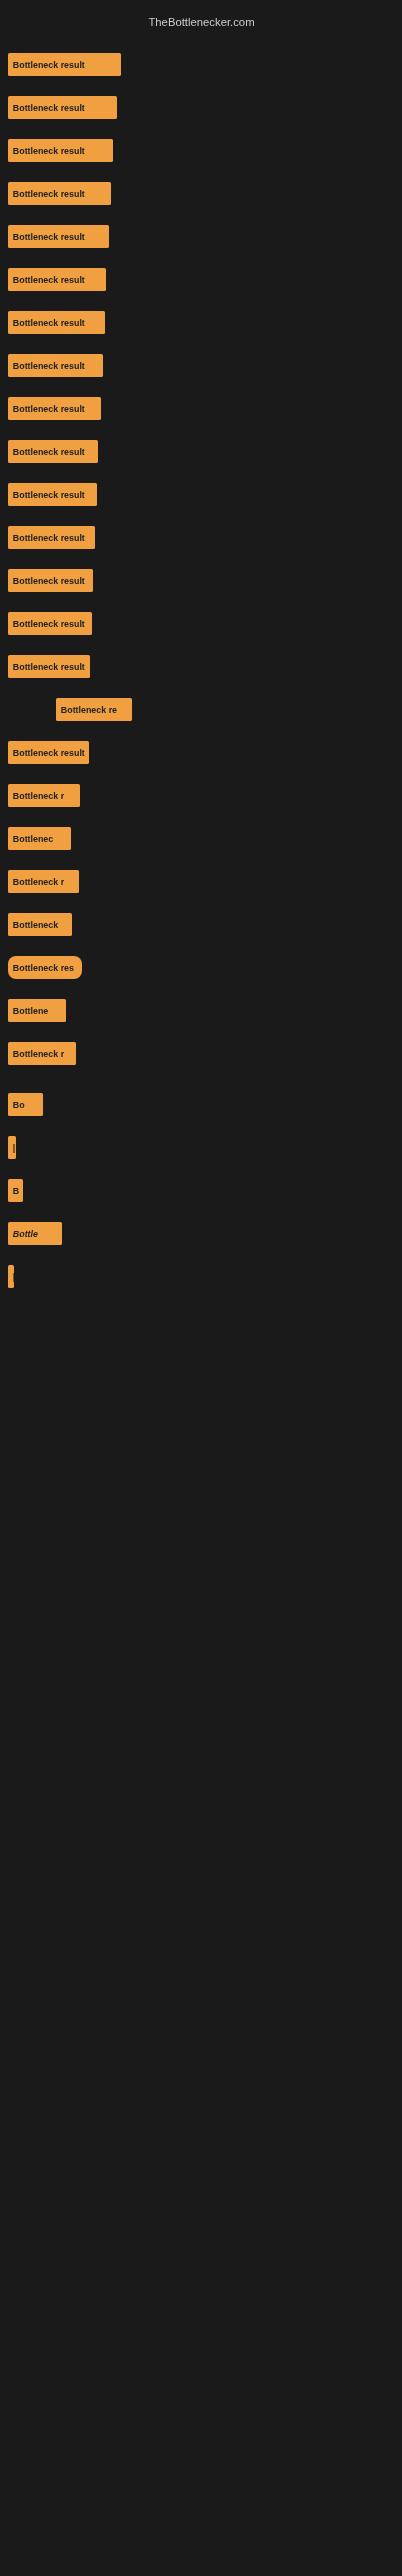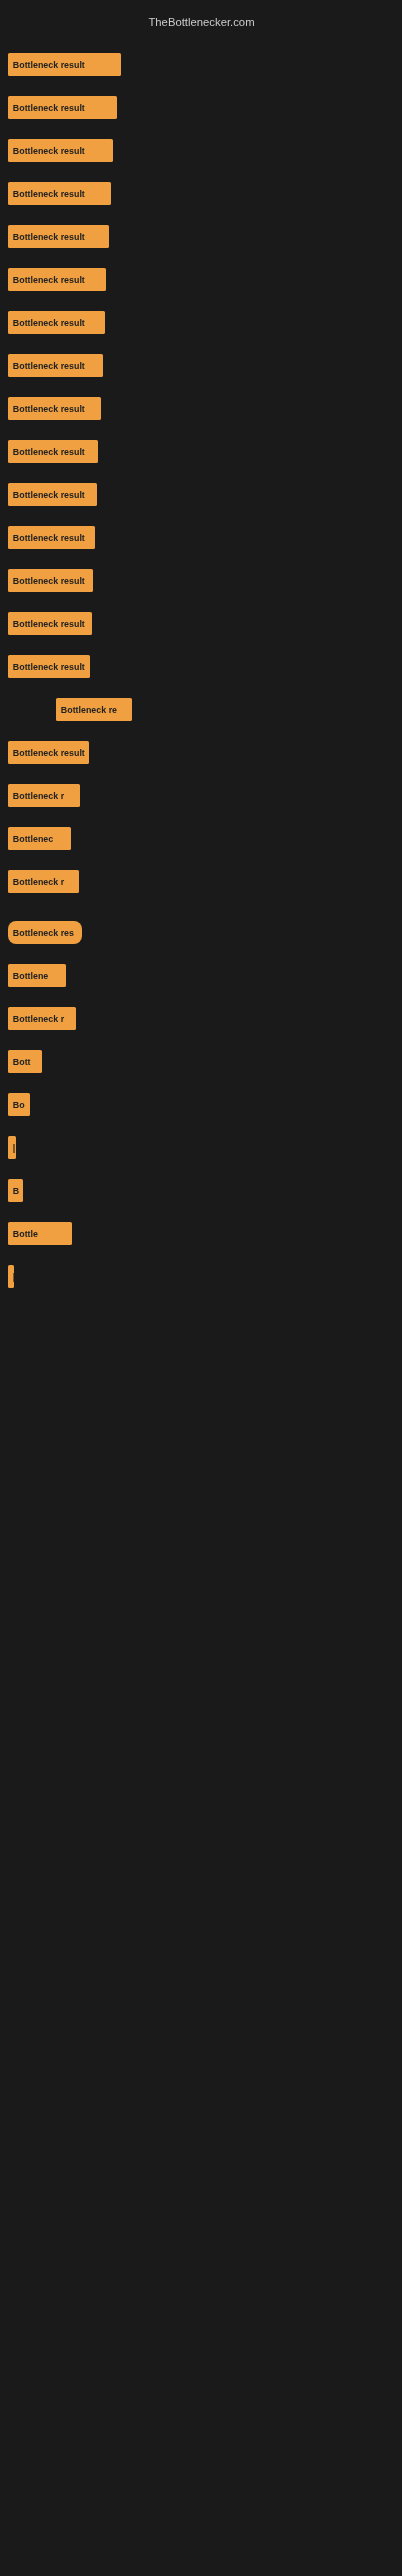--- a/index.html
+++ b/index.html
@@ -179,65 +179,65 @@
         <span class="bar-label">Bottlenec</span>
       </div>
     </div>
     <div class="gap"></div>
     <div class="bar-row">
       <div class="bar" style="width: 71px;">
         <span class="bar-label">Bottleneck r</span>
       </div>
     </div>
     <div class="gap"></div>
+    <div class="bar-row">
+      <div class="bar" style="width: 64px;">
+        <span class="bar-label">Bottleneck</span>
+      </div>
+    </div>
     <div class="gap"></div>
     <div class="bar-row">
       <div class="bar" style="width: 74px; border-radius: 8px;">
         <span class="bar-label">Bottleneck res</span>
       </div>
     </div>
     <div class="gap"></div>
     <div class="bar-row">
       <div class="bar" style="width: 58px;">
         <span class="bar-label">Bottlene</span>
       </div>
     </div>
     <div class="gap"></div>
     <div class="bar-row">
       <div class="bar" style="width: 68px;">
         <span class="bar-label">Bottleneck r</span>
       </div>
     </div>
     <div class="gap"></div>
-    <div class="bar-row">
-      <div class="bar" style="width: 34px;">
-        <span class="bar-label">Bott</span>
-      </div>
-    </div>
-    <div class="gap"></div>
-    <div class="bar-row">
-      <div class="bar" style="width: 22px;">
+    <div class="gap"></div>
+    <div class="bar-row">
+      <div class="bar" style="width: 35px;">
         <span class="bar-label">Bo</span>
       </div>
     </div>
     <div class="gap"></div>
     <div class="bar-row">
       <div class="bar" style="width: 8px;">
         <span class="bar-label">|</span>
       </div>
     </div>
     <div class="gap"></div>
     <div class="bar-row">
       <div class="bar" style="width: 14.5px;">
         <span class="bar-label">B</span>
       </div>
     </div>
     <div class="gap"></div>
     <div class="bar-row">
-      <div class="bar" style="width: 64px;">
+      <div class="bar" style="width: 54px; font-style: italic;">
         <span class="bar-label">Bottle</span>
       </div>
     </div>
     <div class="gap"></div>
     <div class="bar-row">
       <div class="bar" style="width: 6.4px;">
         <span class="bar-label">|</span>
       </div>
     </div>
   </div>

